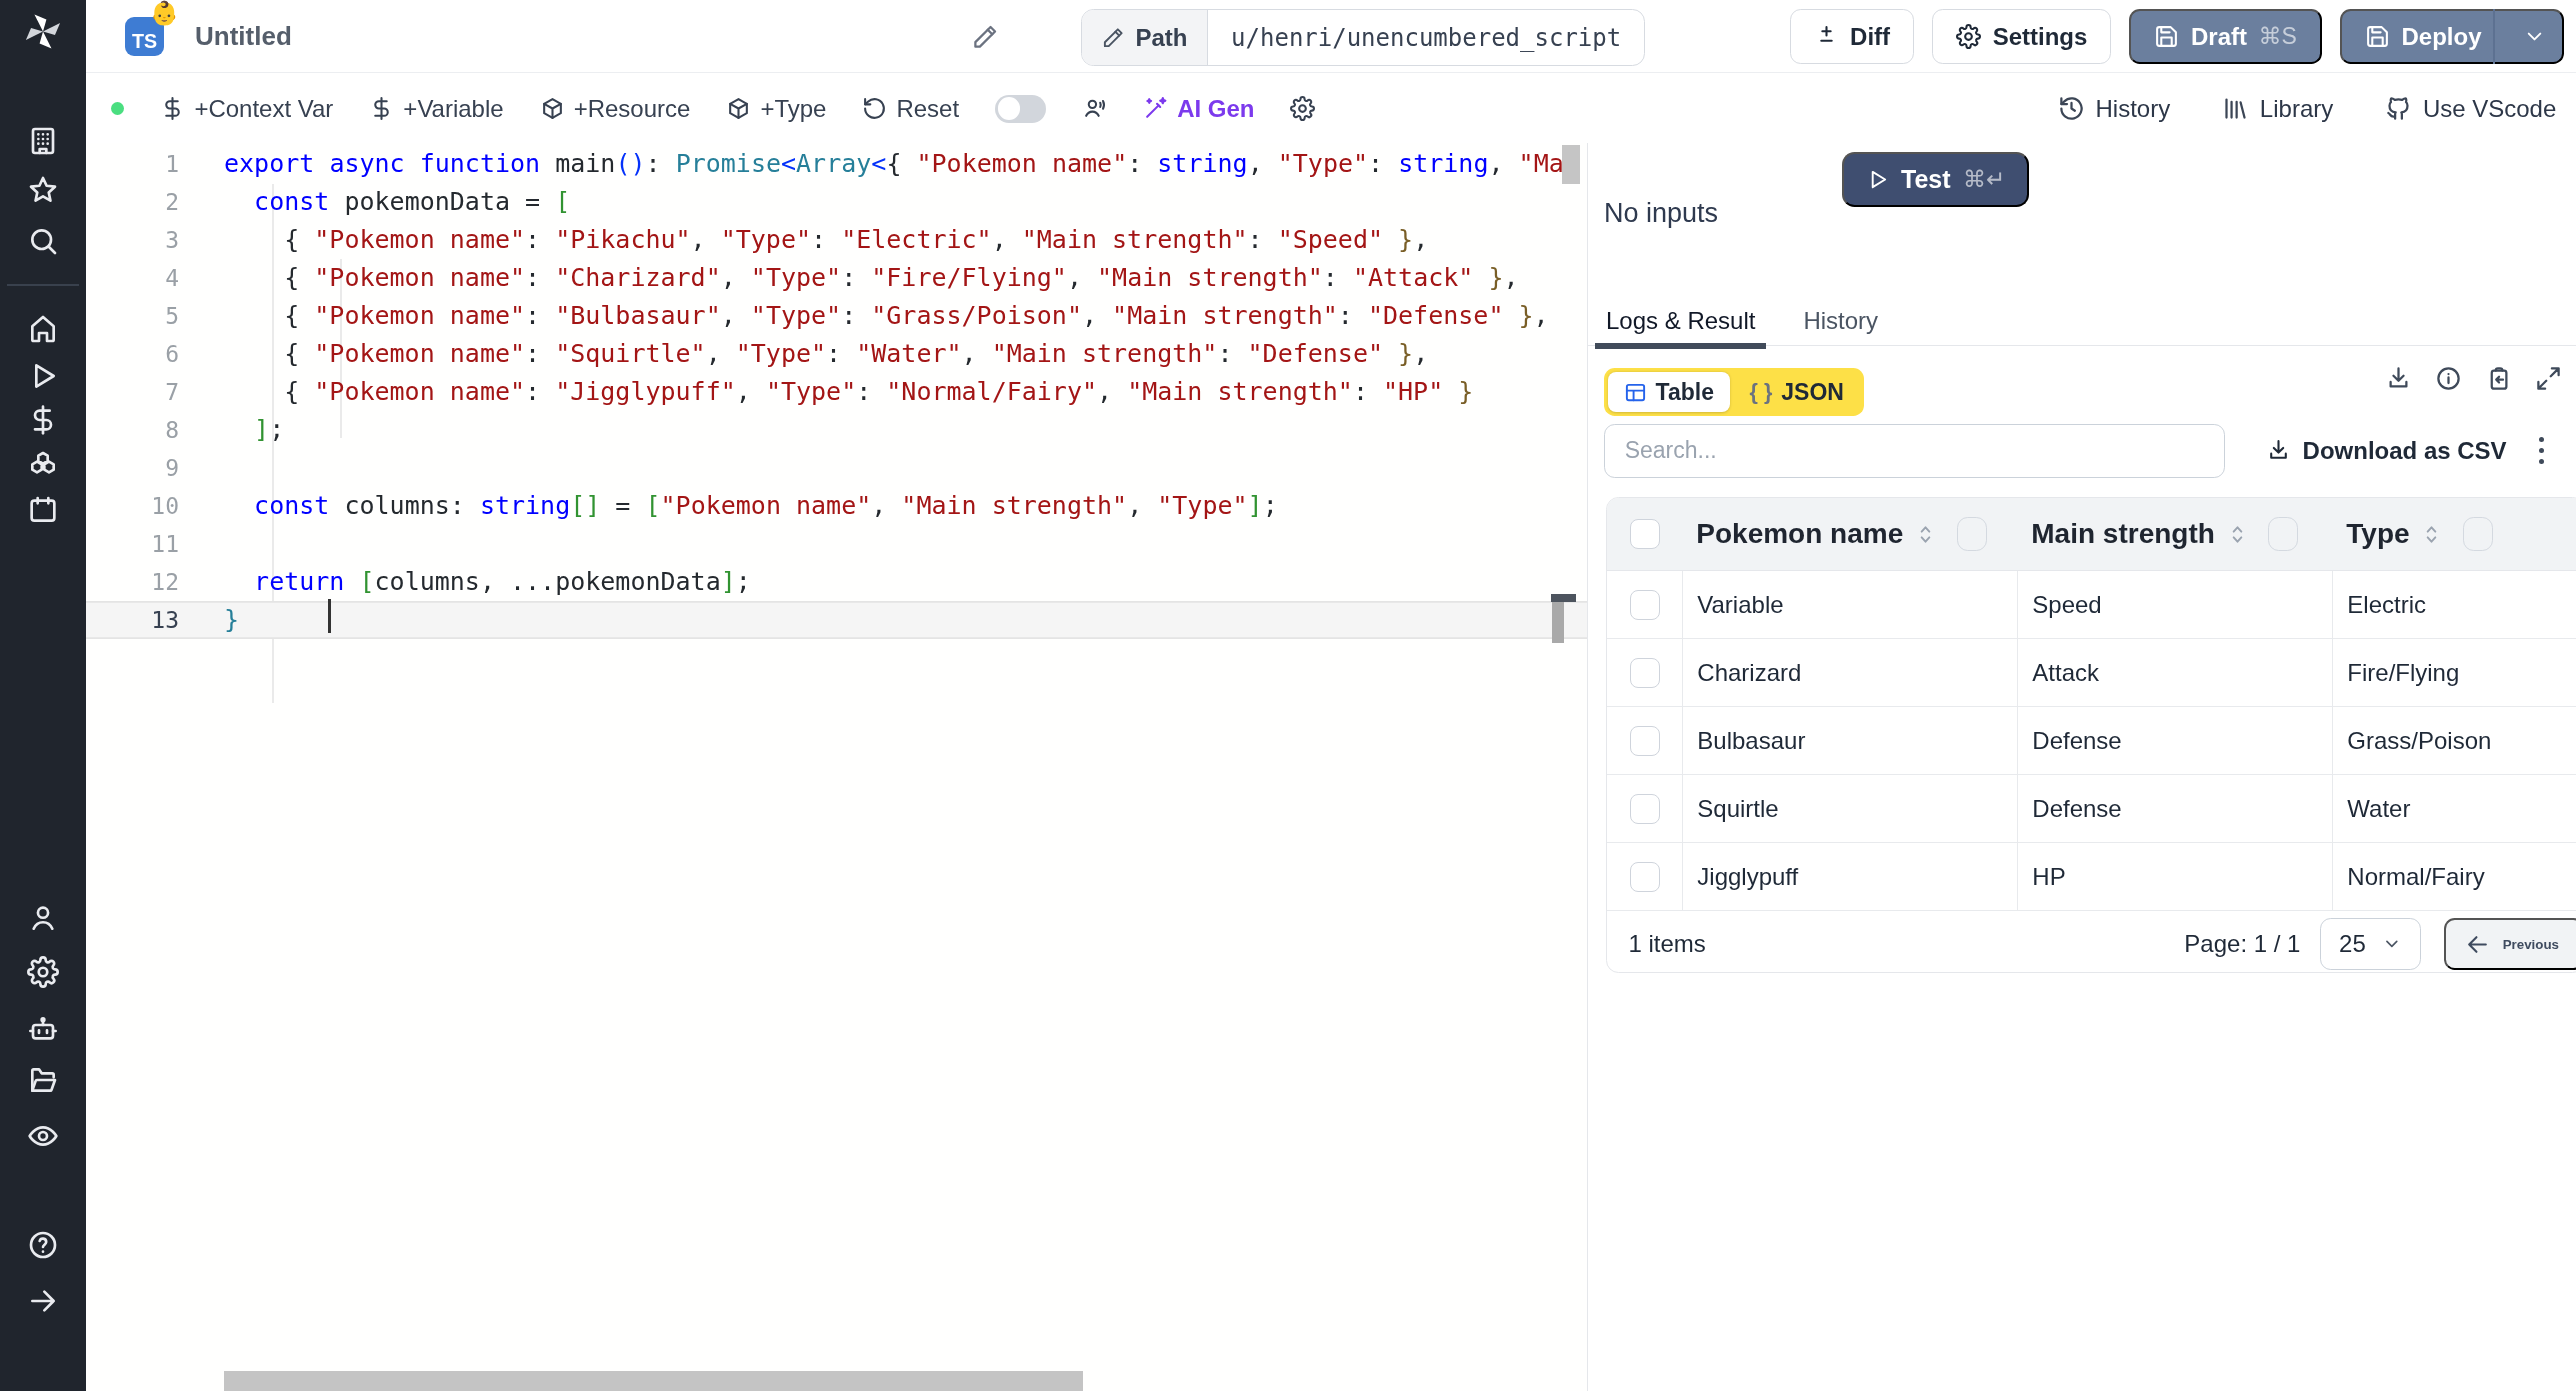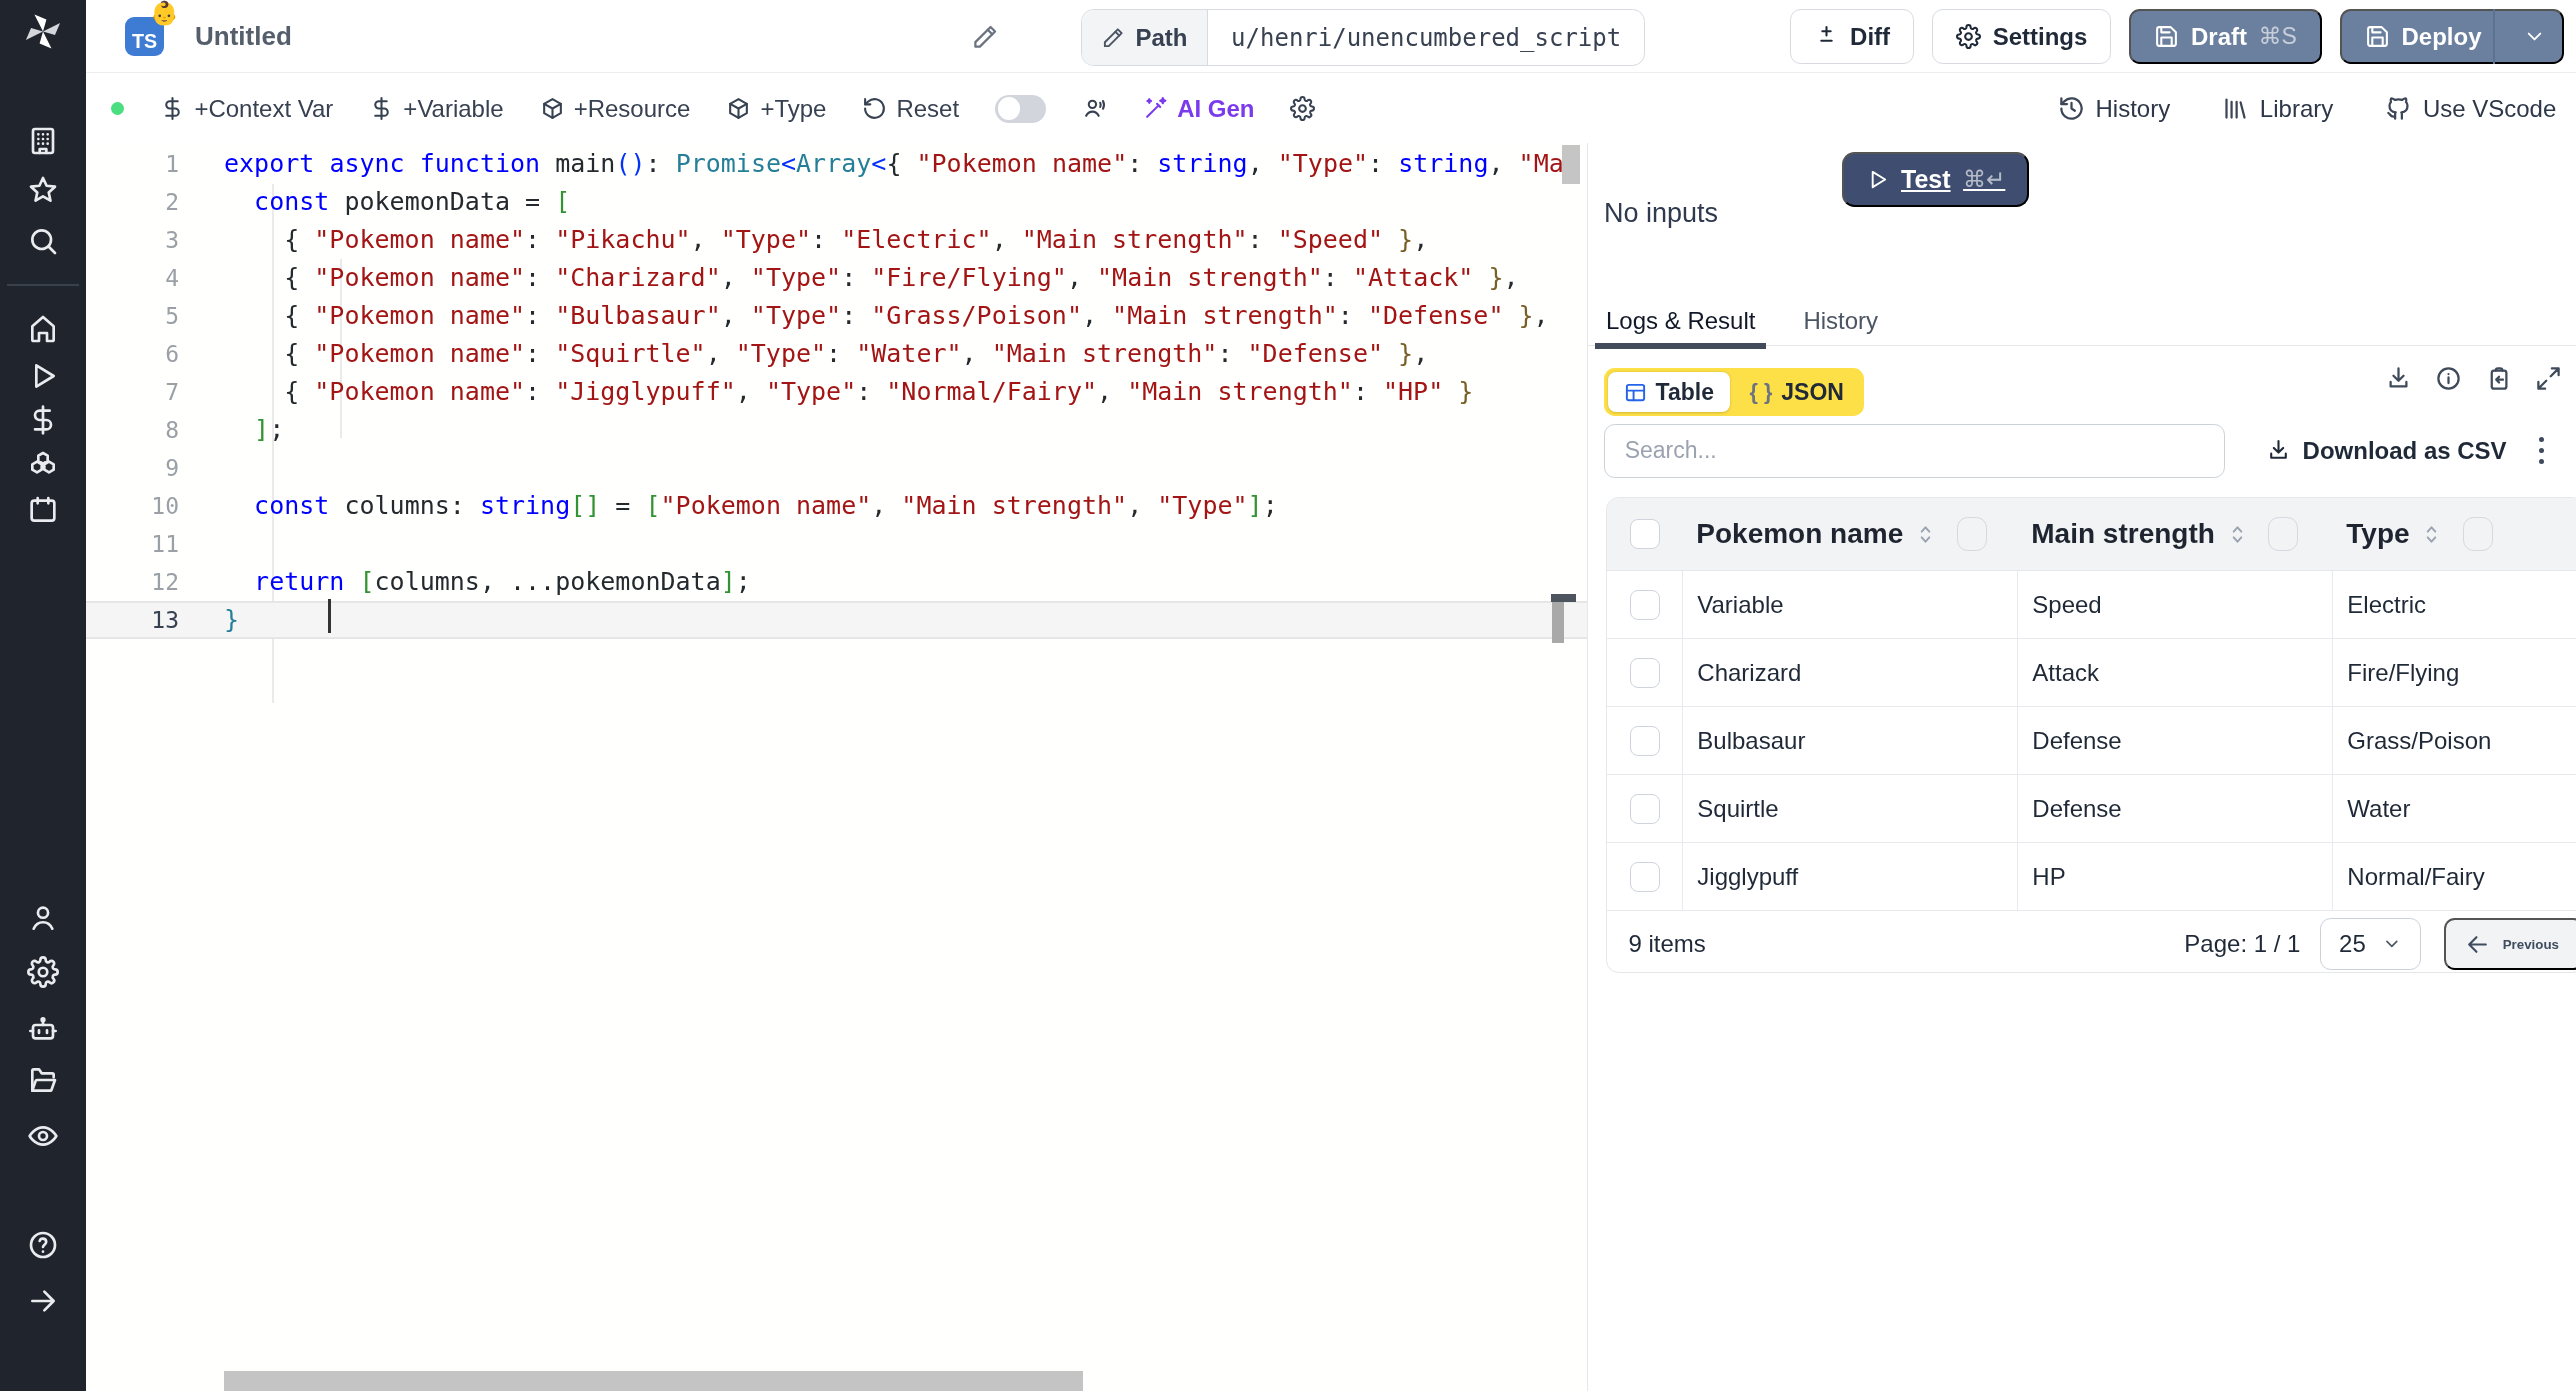--- a/index.html
+++ b/index.html
@@ -67,21 +67,21 @@
   #indent-guide2{position:absolute;left:254px;top:116px;width:1.8px;height:179px;background:#eaeaea;}
   #cursor{position:absolute;left:242px;top:456px;width:2.7px;height:34px;background:#333;}
   #v-scroll{position:absolute;right:7.2px;top:1.8px;width:18px;height:39px;background:#c5c5c5;}
   #ov-mark{position:absolute;right:10.7px;top:451px;width:25px;height:8px;background:#4d545e;}
   #ov-thumb{position:absolute;right:23px;top:459px;width:12.5px;height:41px;background:#a9a9a9;}
   #h-scroll{position:absolute;left:138px;bottom:0;width:859px;height:21.5px;background:#c4c4c4;}
 
   
   #rpanel{position:absolute;left:1587px;top:143px;right:0;bottom:0;background:#fff;border-left:1.8px solid #e5e7eb;}
   #test-btn{position:absolute;left:254px;top:9px;height:55px;padding:0 21.5px;border-radius:12.5px;background:#3f4e70;
-            display:flex;align-items:center;gap:12.5px;color:#fff;font-size:25px;font-weight:bold;text-decoration:underline;}
+            display:flex;align-items:center;gap:12.5px;color:#fff;font-size:25px;font-weight:bold;}
   #test-btn .ic{width:23px;height:23px;}
   #no-inputs{position:absolute;left:16px;top:55px;font-size:27px;color:#2f3a4f;}
   #tabs{position:absolute;left:0;top:154px;right:0;height:48px;border-bottom:1.8px solid #e5e7eb;display:flex;gap:48px;padding-left:18px;}
   .tab{font-size:24px;color:#111827;display:flex;align-items:center;position:relative;font-weight:500;}
   .tab.inactive{color:#4b5563;font-weight:400;}
   .tab.active::after{content:"";position:absolute;left:-10.7px;right:-10.7px;bottom:-3.6px;height:5.4px;background:#414b5a;}
   #seg{position:absolute;left:16px;top:225px;height:48px;background:#fde047;border-radius:10.7px;display:flex;padding:3.6px;box-sizing:border-box;gap:3.6px;}
   .seg-item{display:flex;align-items:center;gap:9px;padding:0 16px;border-radius:8px;font-size:23px;font-weight:600;color:#1f2937;}
   .seg-item.on{background:#fff;box-shadow:0 0.9px 2.7px rgba(0,0,0,.18);}
   .seg-item .ic{width:23px;height:23px;color:#2563eb;}
@@ -641,21 +641,21 @@
     <div class="trow">
       <span class="col-check">
               <span class="checkbox"></span>
             </span>
       <span class="col c1">Jigglypuff</span>
       <span class="col c2">HP</span>
       <span class="col c3">Normal/Fairy</span>
     </div>
   </div>
       <div id="tfoot">
-        <span id="items-count">9 items</span>
+        <span id="items-count">1 items</span>
         <span id="page-label">Page: 1 / 1</span>
         <span id="page-size">
           <span>25</span>
           <span class="ic">
               <svg class="ico" viewBox="0 0 24 24">
                 <path d="M6 9l6 6 6-6"></path>
               </svg>
             </span>
         </span>
         <button id="prev-btn">

